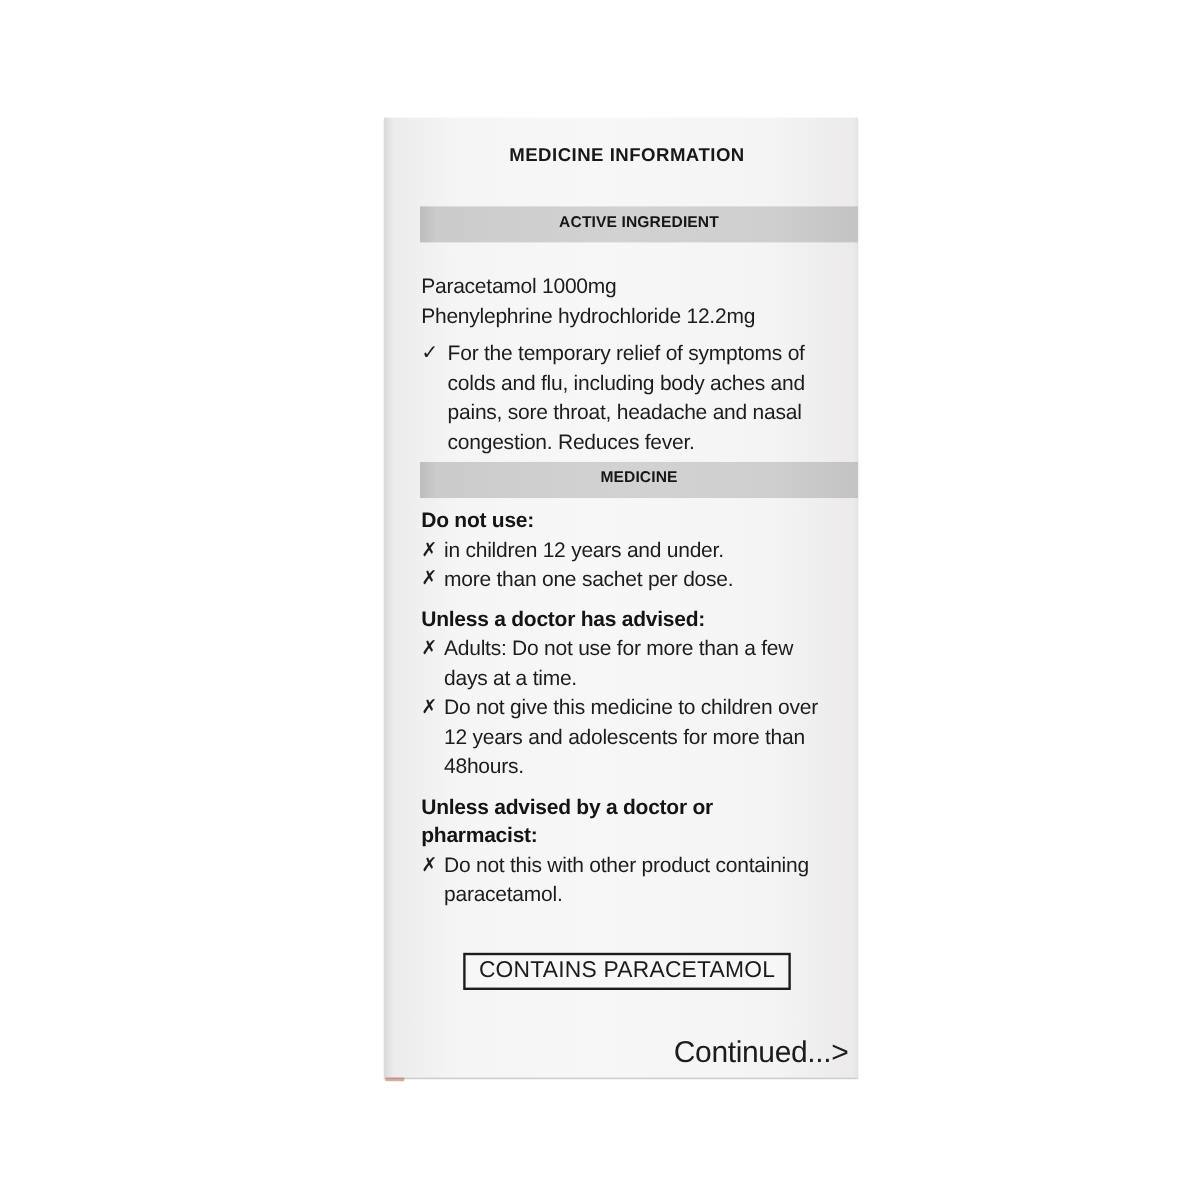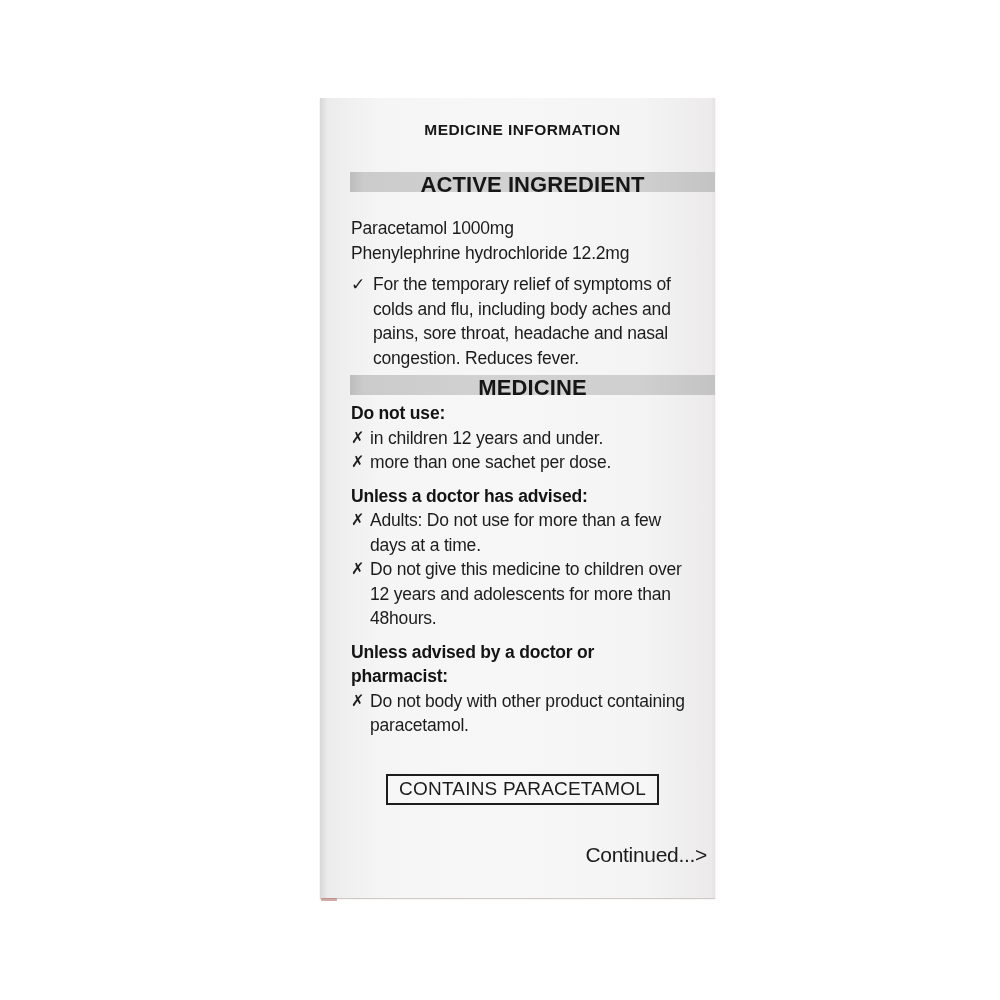--- a/index.html
+++ b/index.html
@@ -33,25 +33,25 @@
   }
   .panel-title {
     margin-top: 23px;
     text-align: center;
     font-size: 15.5px;
     font-weight: bold;
     letter-spacing: 0.4px;
     color: #181818;
   }
   .banner {
-    height: 20px;
+    height: 30px;
     line-height: 26px;
     text-align: center;
     font-weight: bold;
-    font-size: 22px;
+    font-size: 13px;
     letter-spacing: 0.1px;
     color: #161616;
     background: linear-gradient(90deg,
       #bdbdbd 0px, #cbcbcb 14px, #d2d2d2 45%,
       #cfcfcf 80%, #c3c3c3 100%);
     margin-left: 20px;
   }
   .banner.first { margin-top: 33px; }
   .banner.mid   { margin-top: 7px; }
   .banner.warn  { margin-top: 5px; }
@@ -95,21 +95,21 @@
     border: 2px solid #1d1d1d;
     padding: 2px 11px 3px 11px;
     font-size: 19px;
     letter-spacing: 0.2px;
     background: rgba(255,255,255,0.25);
   }
   .continued {
     margin-top: 38px;
     text-align: right;
     padding-right: 8px;
-    font-size: 21px;
+    font-size: 25px;
     letter-spacing: -0.3px;
   }
   .smudge {
     position: absolute;
     left: 1px;
     bottom: -3px;
     width: 16px;
     height: 3px;
     background: #b0695e;
     opacity: 0.55;
@@ -168,21 +168,21 @@
       <div class="li">
         <span class="mk cross">✗</span>
         <span class="li-text">Do not give this medicine to children over 12 years and adolescents for more than 48hours.</span>
       </div>
     </div>
 
     <div class="warn-group gap body-text">
       <div class="subhead">Unless advised by a doctor or pharmacist:</div>
       <div class="li">
         <span class="mk cross">✗</span>
-        <span class="li-text">Do not body with other product containing paracetamol.</span>
+        <span class="li-text">Do not this with other product containing paracetamol.</span>
       </div>
     </div>
 
     <div class="contains-wrap">
       <span class="contains-box">CONTAINS PARACETAMOL</span>
     </div>
 
     <div class="continued">Continued...&gt;</div>
 
     <div class="edge-line"></div>

